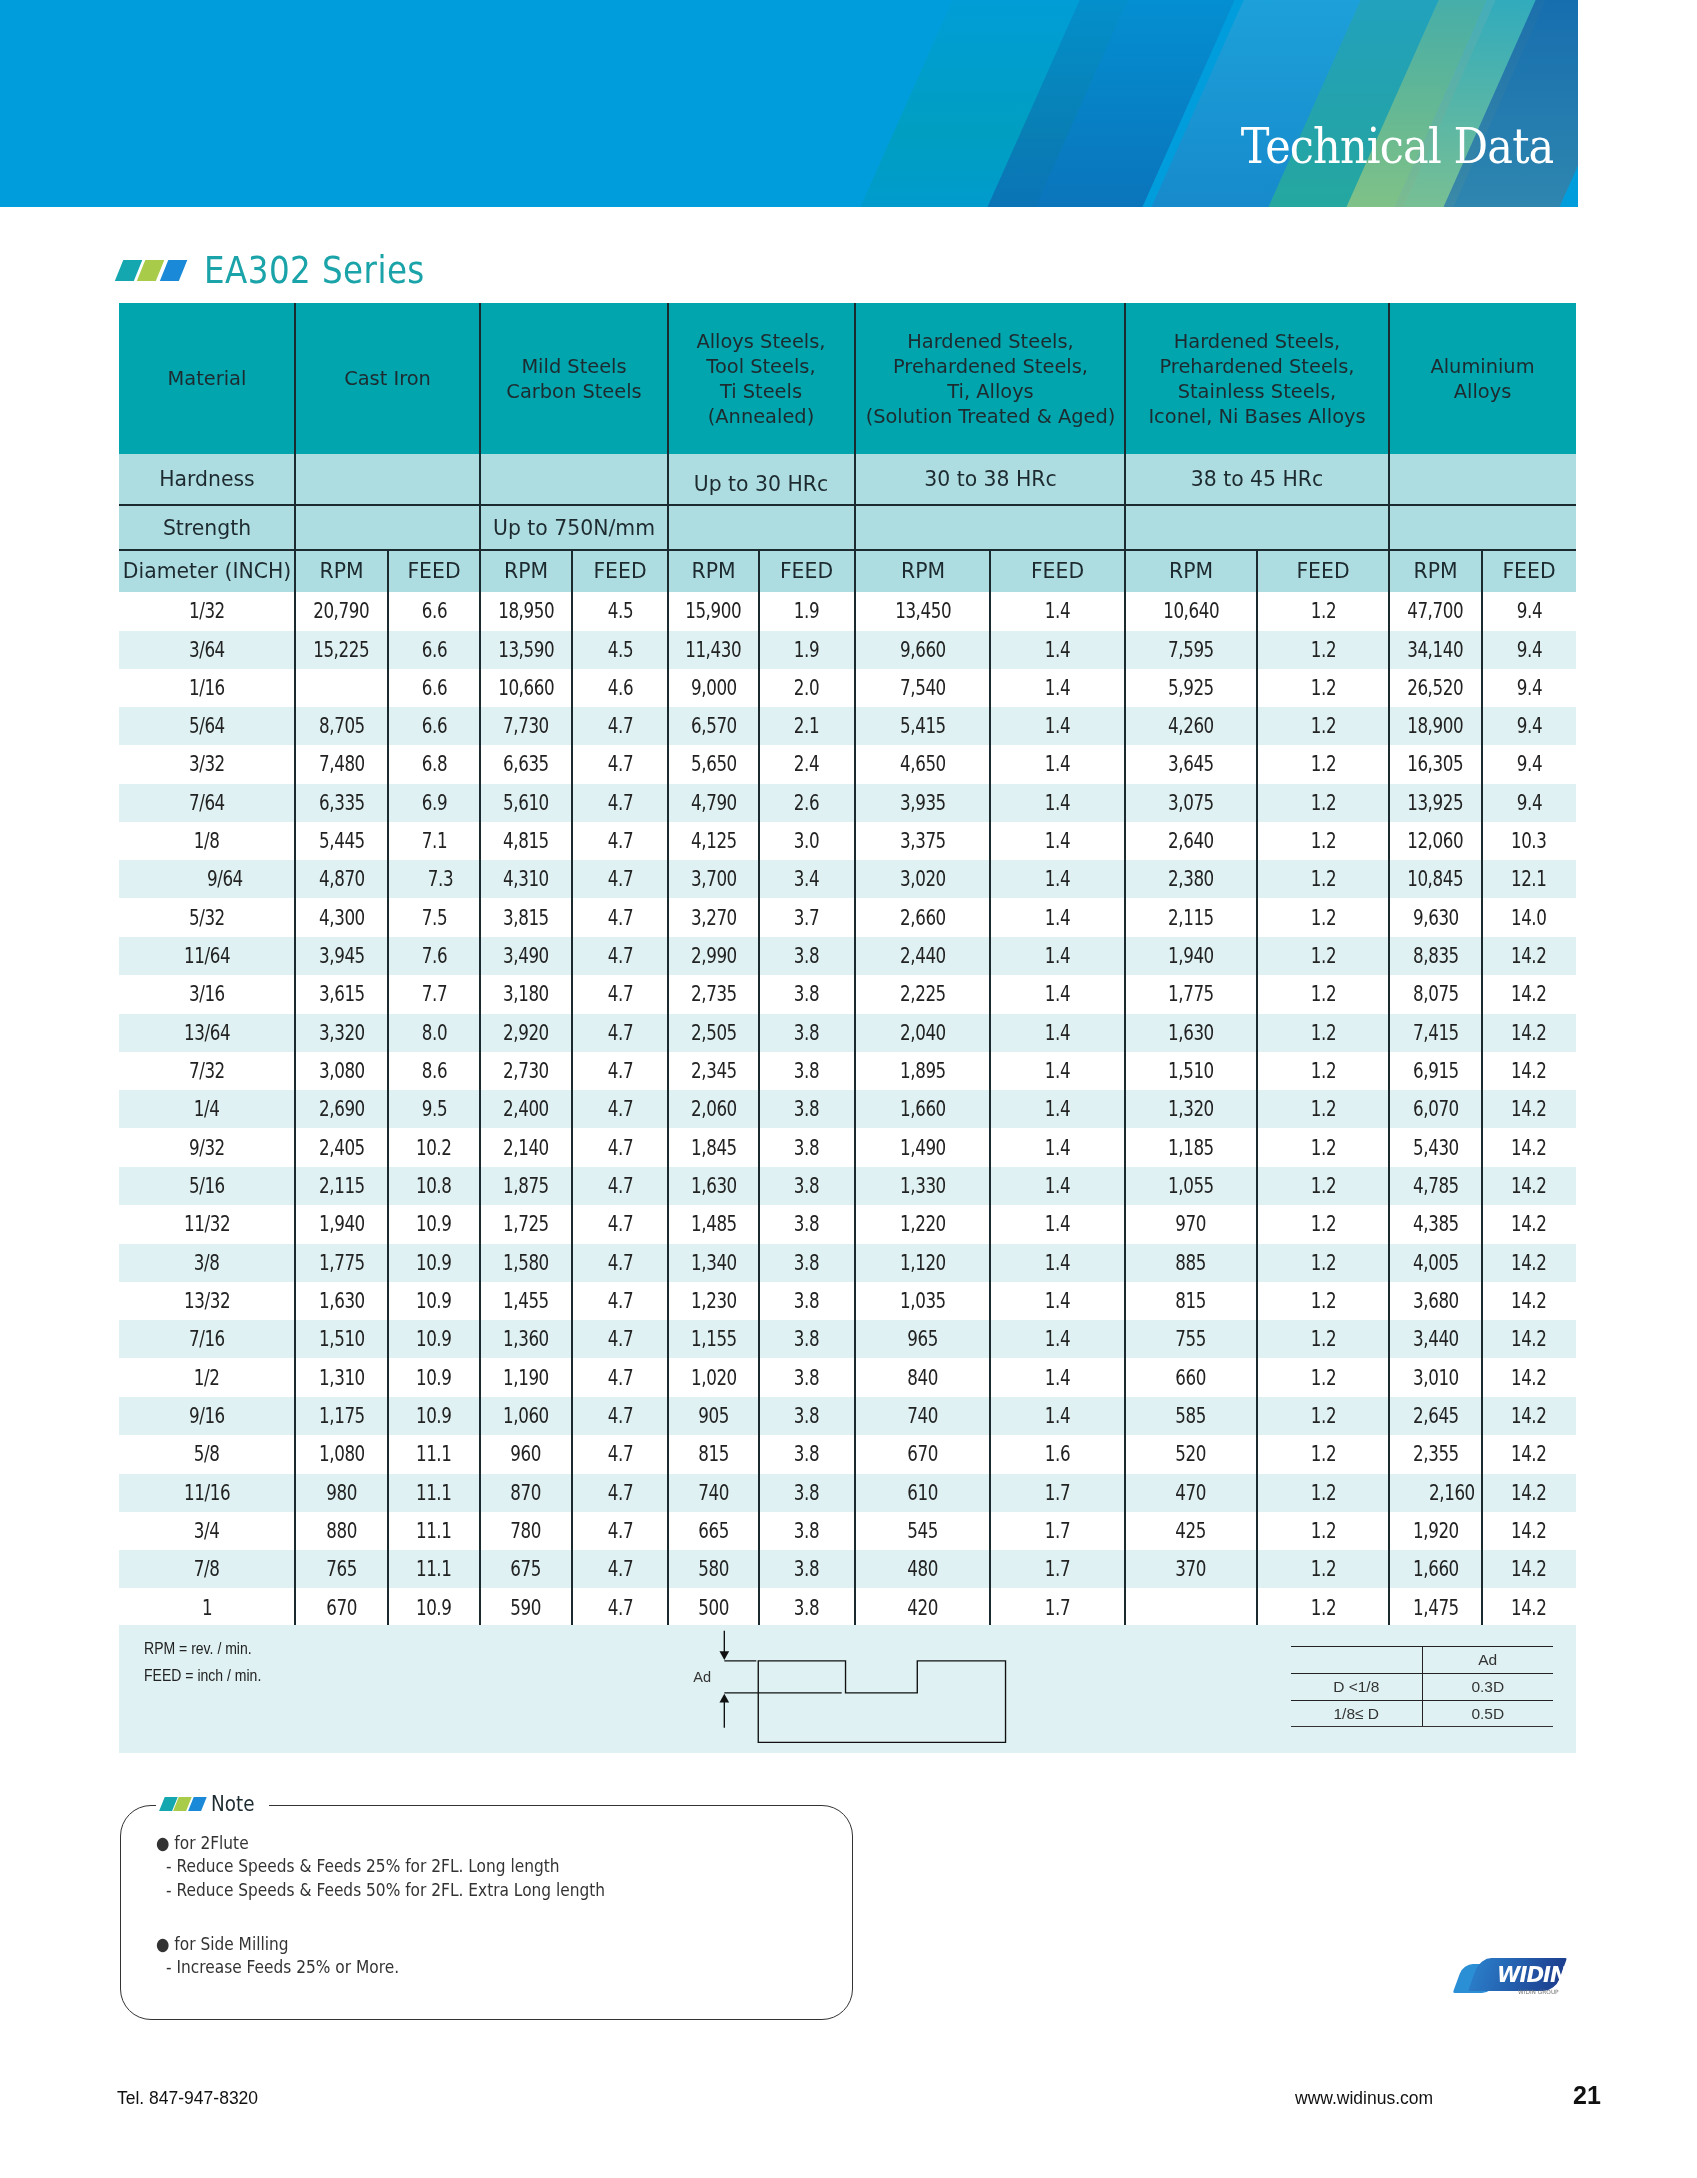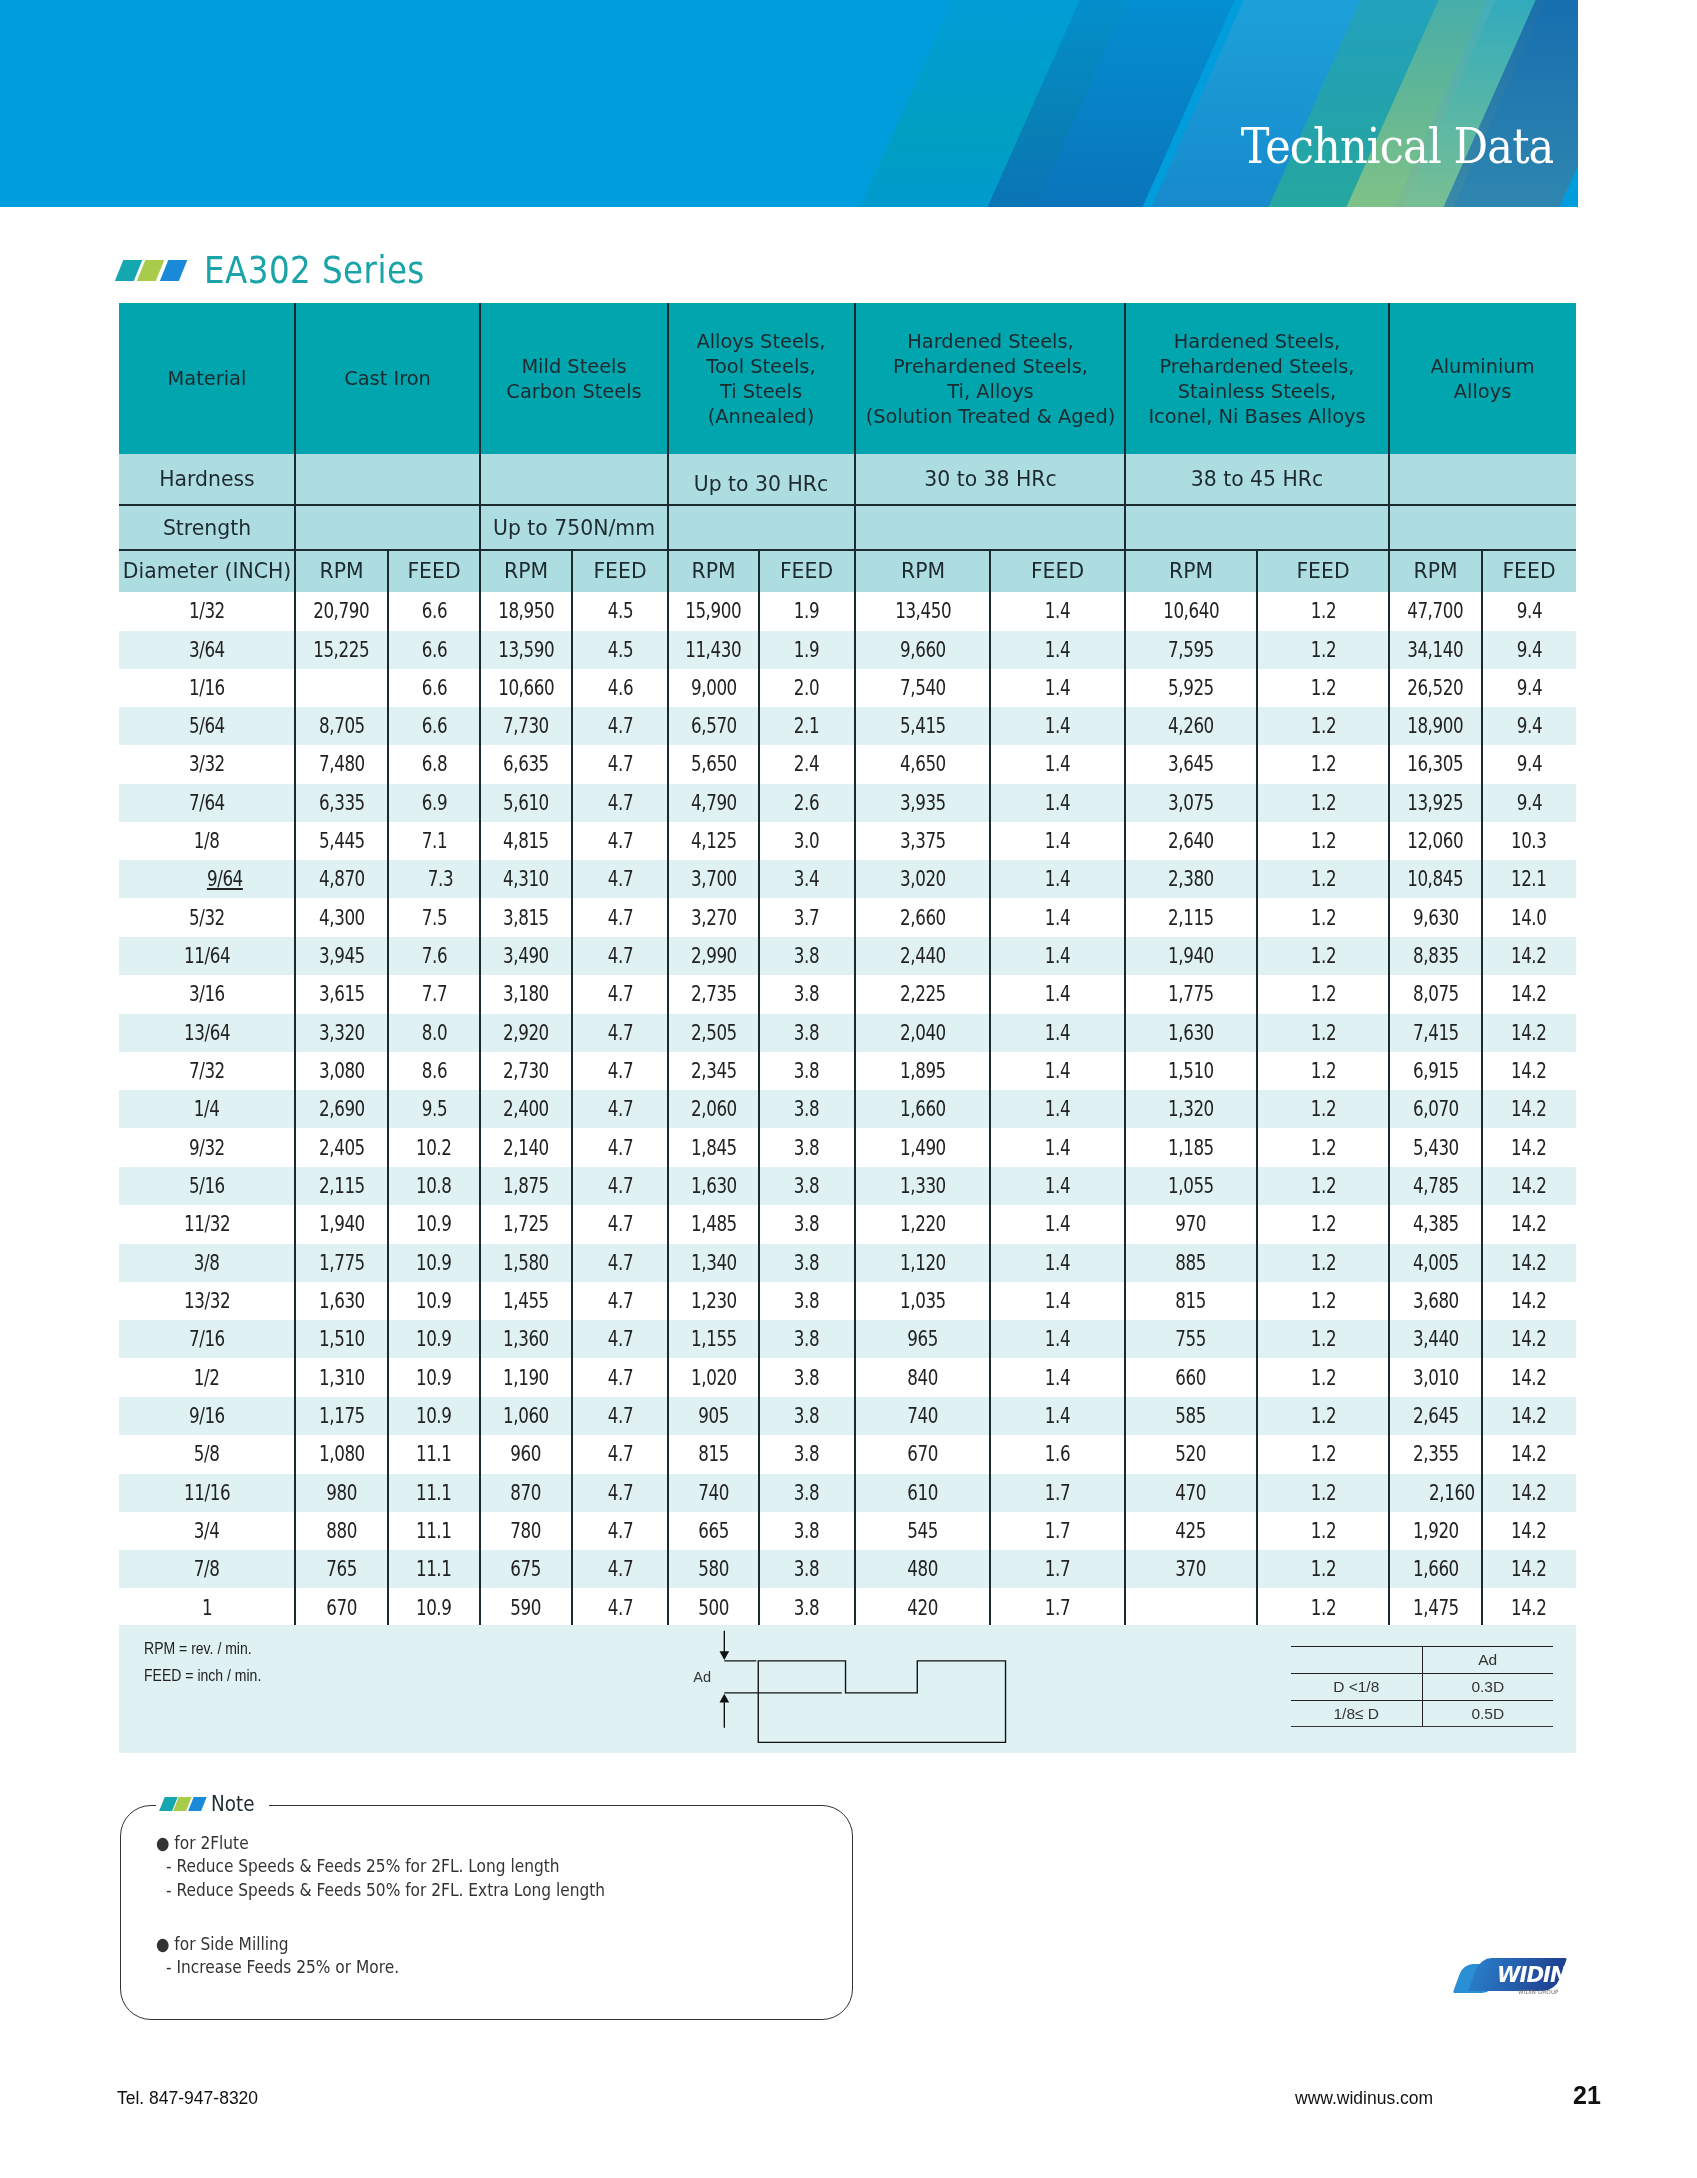--- a/index.html
+++ b/index.html
@@ -430,21 +430,21 @@
         <span>1.2</span>
       </div>
       <div class="cell" style="left:1270px;width:93px;">
         <span>12,060</span>
       </div>
       <div class="cell" style="left:1363px;width:94px;">
         <span>10.3</span>
       </div>
     </div>
     <div class="row alt" style="top:557px">
-      <div class="cell" style="left:0px;width:212px;text-decoration:underline;">
+      <div class="cell" style="left:0px;width:212px;">
         <span>9/64</span>
       </div>
       <div class="cell" style="left:176px;width:93px;">
         <span>4,870</span>
       </div>
       <div class="cell" style="left:269px;width:92px;padding-left:13px;">
         <span>7.3</span>
       </div>
       <div class="cell" style="left:361px;width:92px;">
         <span>4,310</span>

